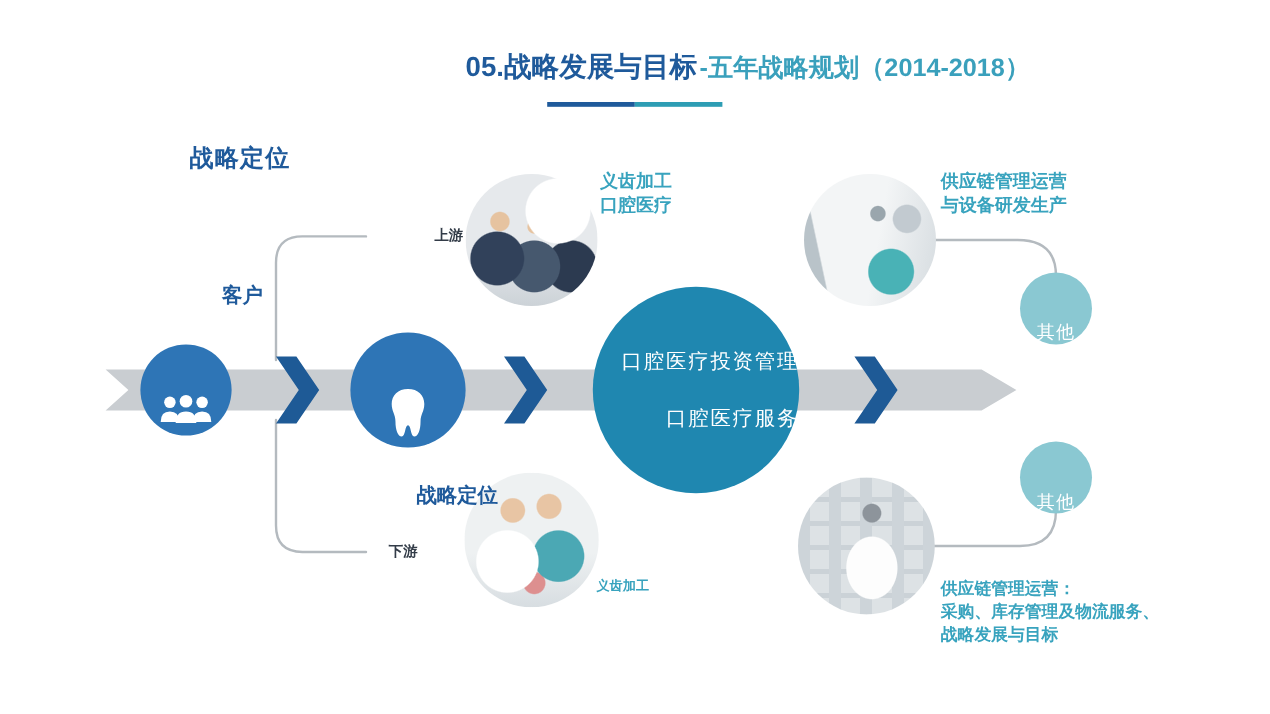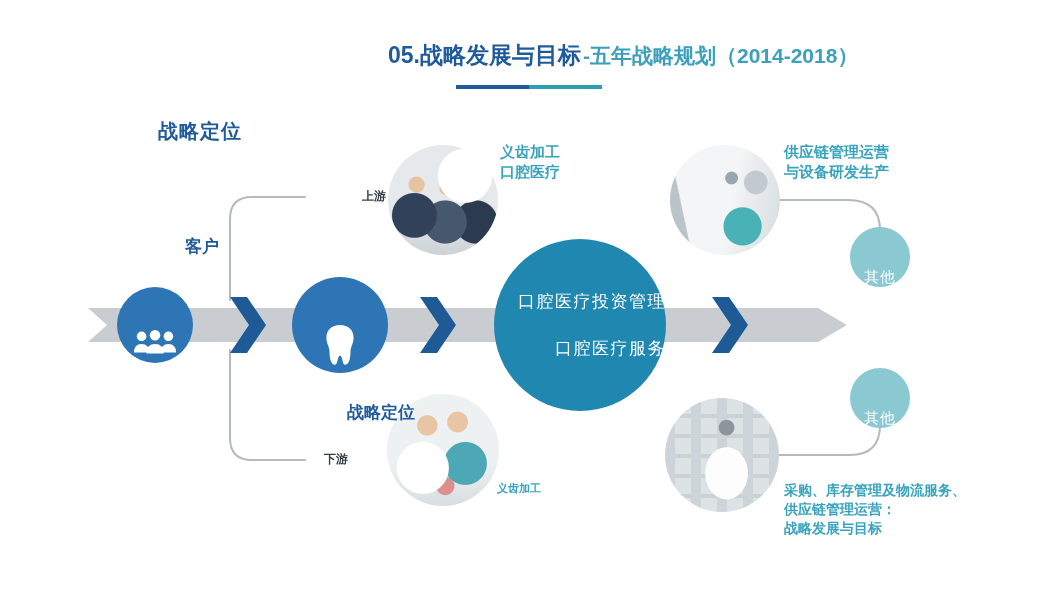--- a/index.html
+++ b/index.html
@@ -166,18 +166,18 @@
   <div class="lbl lbl-teal lbl-education">
     <div>义齿加工</div>
     <div>口腔医疗</div>
   </div>
   <div class="lbl lbl-teal lbl-equipment">
     <div>供应链管理运营</div>
     <div>与设备研发生产</div>
   </div>
   <div class="lbl lbl-teal lbl-denture">义齿加工</div>
   <div class="lbl lbl-teal lbl-supply">
+    <div>供应链管理运营：</div>
     <div>采购、库存管理及物流服务、</div>
-    <div>供应链管理运营：</div>
     <div>战略发展与目标</div>
   </div>
 
 </div>
 
 </body></html>

